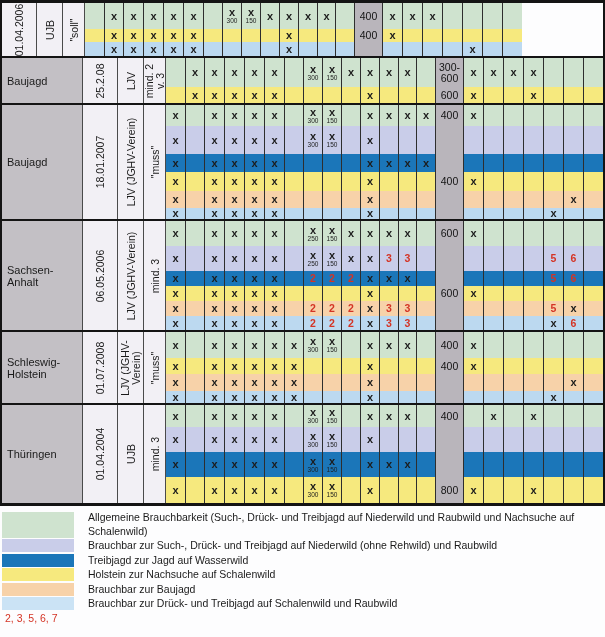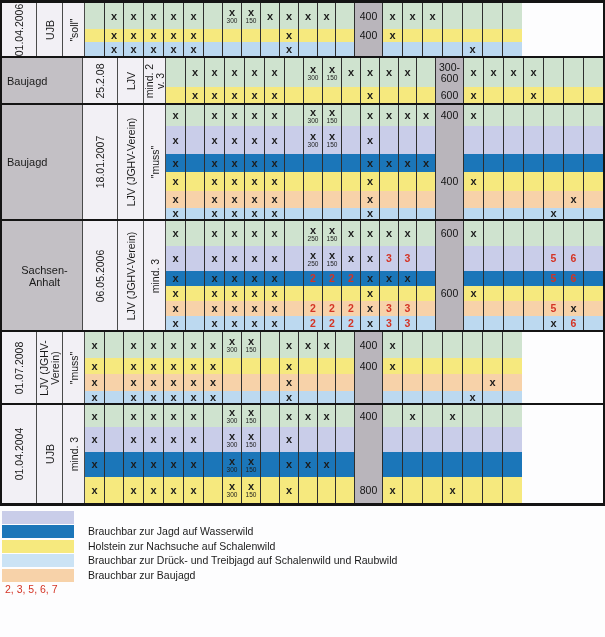--- a/index.html
+++ b/index.html
@@ -561,21 +561,21 @@
             <div class="cell" style="width: 20px; background: rgb(188, 217, 240);"></div>
             <div class="cell" style="width: 20px; background: rgb(188, 217, 240);">
               <span class="xmark">x</span>
             </div>
             <div class="cell" style="width: 20px; background: rgb(188, 217, 240);"></div>
             <div class="cell" style="width: 19px; background: rgb(188, 217, 240);"></div>
           </div>
         </div>
       </div>
       <div class="section">
-        <div class="lcell statec" style="width: 81px; background: rgb(195, 192, 197); text-align: center;">Sachsen-Anhalt</div>
+        <div class="lcell statec" style="width: 81px; background: rgb(195, 192, 197);">Sachsen-Anhalt</div>
         <div class="lcell" style="width: 35px; height: 109px; background: rgb(242, 240, 245);">
           <div class="rtxt">06.05.2006</div>
         </div>
         <div class="lcell" style="width: 26px; height: 109px; background: rgb(242, 240, 245);">
           <div class="rtxt">LJV (JGHV-Verein)</div>
         </div>
         <div class="lcell" style="width: 22px; height: 109px; background: rgb(242, 240, 245);">
           <div class="rtxt">mind. 3</div>
         </div>
         <div class="rows">
@@ -869,20 +869,22 @@
               <span class="xmark">x</span>
             </div>
             <div class="cell" style="width: 20px; background: rgb(188, 217, 240);">
               <span class="rednum" style="color: rgb(212, 52, 37);">6</span>
             </div>
             <div class="cell" style="width: 19px; background: rgb(188, 217, 240);"></div>
           </div>
         </div>
       </div>
       <div class="section">
+        <div class="lcell statec" style="width: 81px; background: rgb(195, 192, 197);">Schleswig-
+Holstein</div>
         <div class="lcell" style="width: 35px; height: 71px; background: rgb(242, 240, 245);">
           <div class="rtxt">01.07.2008</div>
         </div>
         <div class="lcell" style="width: 26px; height: 71px; background: rgb(242, 240, 245);">
           <div class="rtxt">LJV (JGHV-
 Verein)</div>
         </div>
         <div class="lcell" style="width: 22px; height: 71px; background: rgb(242, 240, 245);">
           <div class="rtxt">"muss"</div>
         </div>
@@ -1057,20 +1059,21 @@
             <div class="cell" style="width: 20px; background: rgb(188, 217, 240);"></div>
             <div class="cell" style="width: 20px; background: rgb(188, 217, 240);">
               <span class="xmark">x</span>
             </div>
             <div class="cell" style="width: 20px; background: rgb(188, 217, 240);"></div>
             <div class="cell" style="width: 19px; background: rgb(188, 217, 240);"></div>
           </div>
         </div>
       </div>
       <div class="section">
+        <div class="lcell statec" style="width: 81px; background: rgb(195, 192, 197);">Thüringen</div>
         <div class="lcell" style="width: 35px; height: 98px; background: rgb(242, 240, 245);">
           <div class="rtxt">01.04.2004</div>
         </div>
         <div class="lcell" style="width: 26px; height: 98px; background: rgb(242, 240, 245);">
           <div class="rtxt">UJB</div>
         </div>
         <div class="lcell" style="width: 22px; height: 98px; background: rgb(242, 240, 245);">
           <div class="rtxt">mind. 3</div>
         </div>
         <div class="rows">
@@ -1261,46 +1264,54 @@
             <div class="cell" style="width: 20px; background: rgb(246, 233, 126);"></div>
             <div class="cell" style="width: 20px; background: rgb(246, 233, 126);"></div>
             <div class="cell" style="width: 19px; background: rgb(246, 233, 126);"></div>
           </div>
         </div>
       </div>
     </div>
   <div class="legend">
       <div class="lrow">
         <div class="swzone">
+          <div class="sw" style="background: rgb(207, 227, 207); height: 26px;"></div>
+        </div>
+        <div class="ltext">Allgemeine Brauchbarkeit (Such-, Drück- und Treibjagd auf Niederwild und Raubwild und Nachsuche auf
+Schalenwild)</div>
+      </div>
+      <div class="lrow">
+        <div class="swzone">
           <div class="sw" style="background: rgb(201, 205, 233); height: 13px;"></div>
         </div>
+        <div class="ltext">Brauchbar zur Such-, Drück- und Treibjagd auf Niederwild (ohne Rehwild) und Raubwild</div>
       </div>
       <div class="lrow">
         <div class="swzone">
           <div class="sw" style="background: rgb(27, 118, 185); height: 13px;"></div>
         </div>
-        <div class="ltext">Brauchbar zur Jagd auf Wasserwild</div>
+        <div class="ltext">Treibjagd zur Jagd auf Wasserwild</div>
       </div>
       <div class="lrow">
         <div class="swzone">
           <div class="sw" style="background: rgb(246, 233, 126); height: 13px;"></div>
         </div>
         <div class="ltext">Holstein zur Nachsuche auf Schalenwild</div>
       </div>
       <div class="lrow">
         <div class="swzone">
-          <div class="sw" style="background: rgb(203, 227, 245); height: 13px;"></div>
-        </div>
-        <div class="ltext">Brauchbar zur Drück- und Treibjagd auf Schalenwild und Raubwild</div>
+          <div class="sw" style="background: rgb(247, 210, 169); height: 13px;"></div>
+        </div>
+        <div class="ltext">Brauchbar zur Baujagd</div>
       </div>
       <div class="lrow">
         <div class="swzone">
-          <div class="sw" style="background: rgb(247, 210, 169); height: 13px;"></div>
-        </div>
-        <div class="ltext">Brauchbar zur Baujagd</div>
+          <div class="sw" style="background: rgb(203, 227, 245); height: 13px;"></div>
+        </div>
+        <div class="ltext">Brauchbar zur Drück- und Treibjagd auf Schalenwild und Raubwild</div>
       </div>
       <div class="lrow">
         <div class="swzone">
           <span class="redlabel" style="color: rgb(212, 52, 37); padding-left: 3px;">2, 3, 5, 6, 7</span>
         </div>
       </div>
     </div>
 </div>
 
 </body></html>

